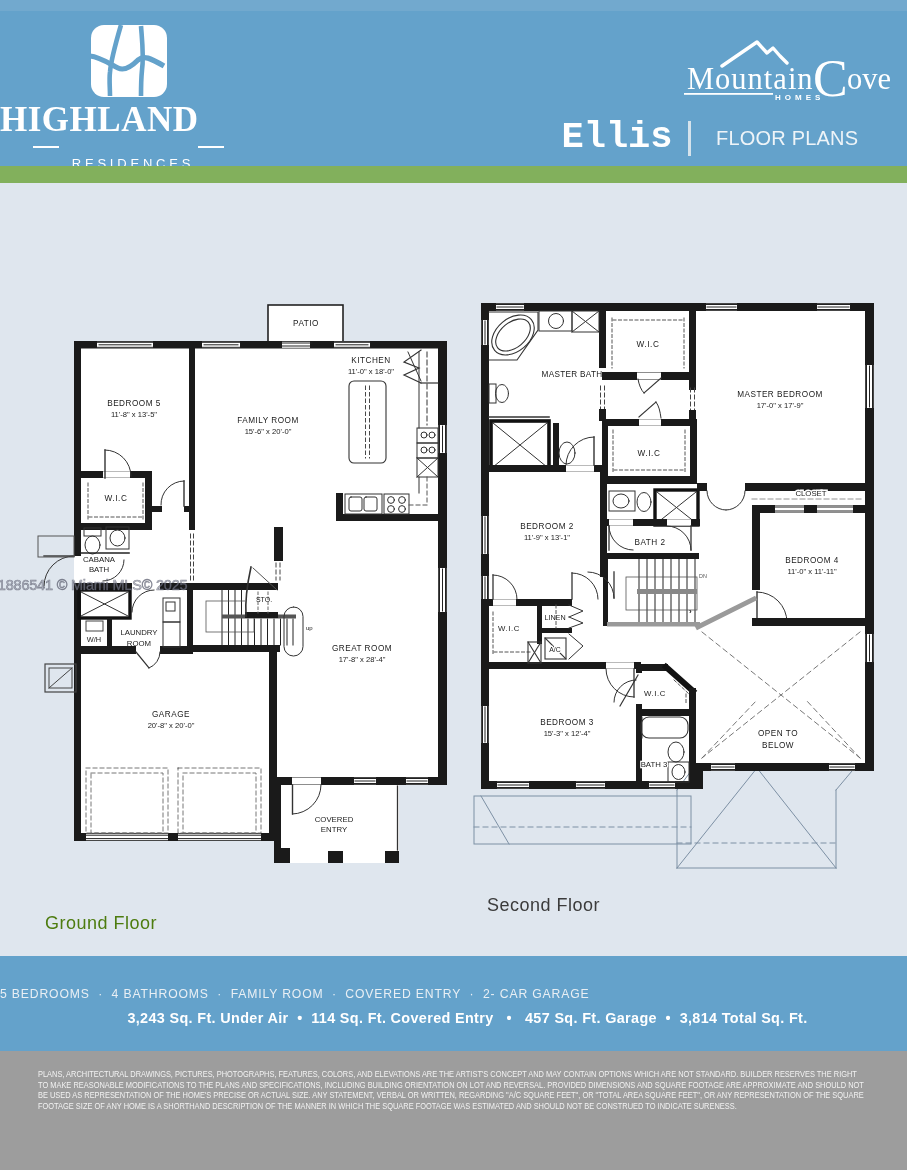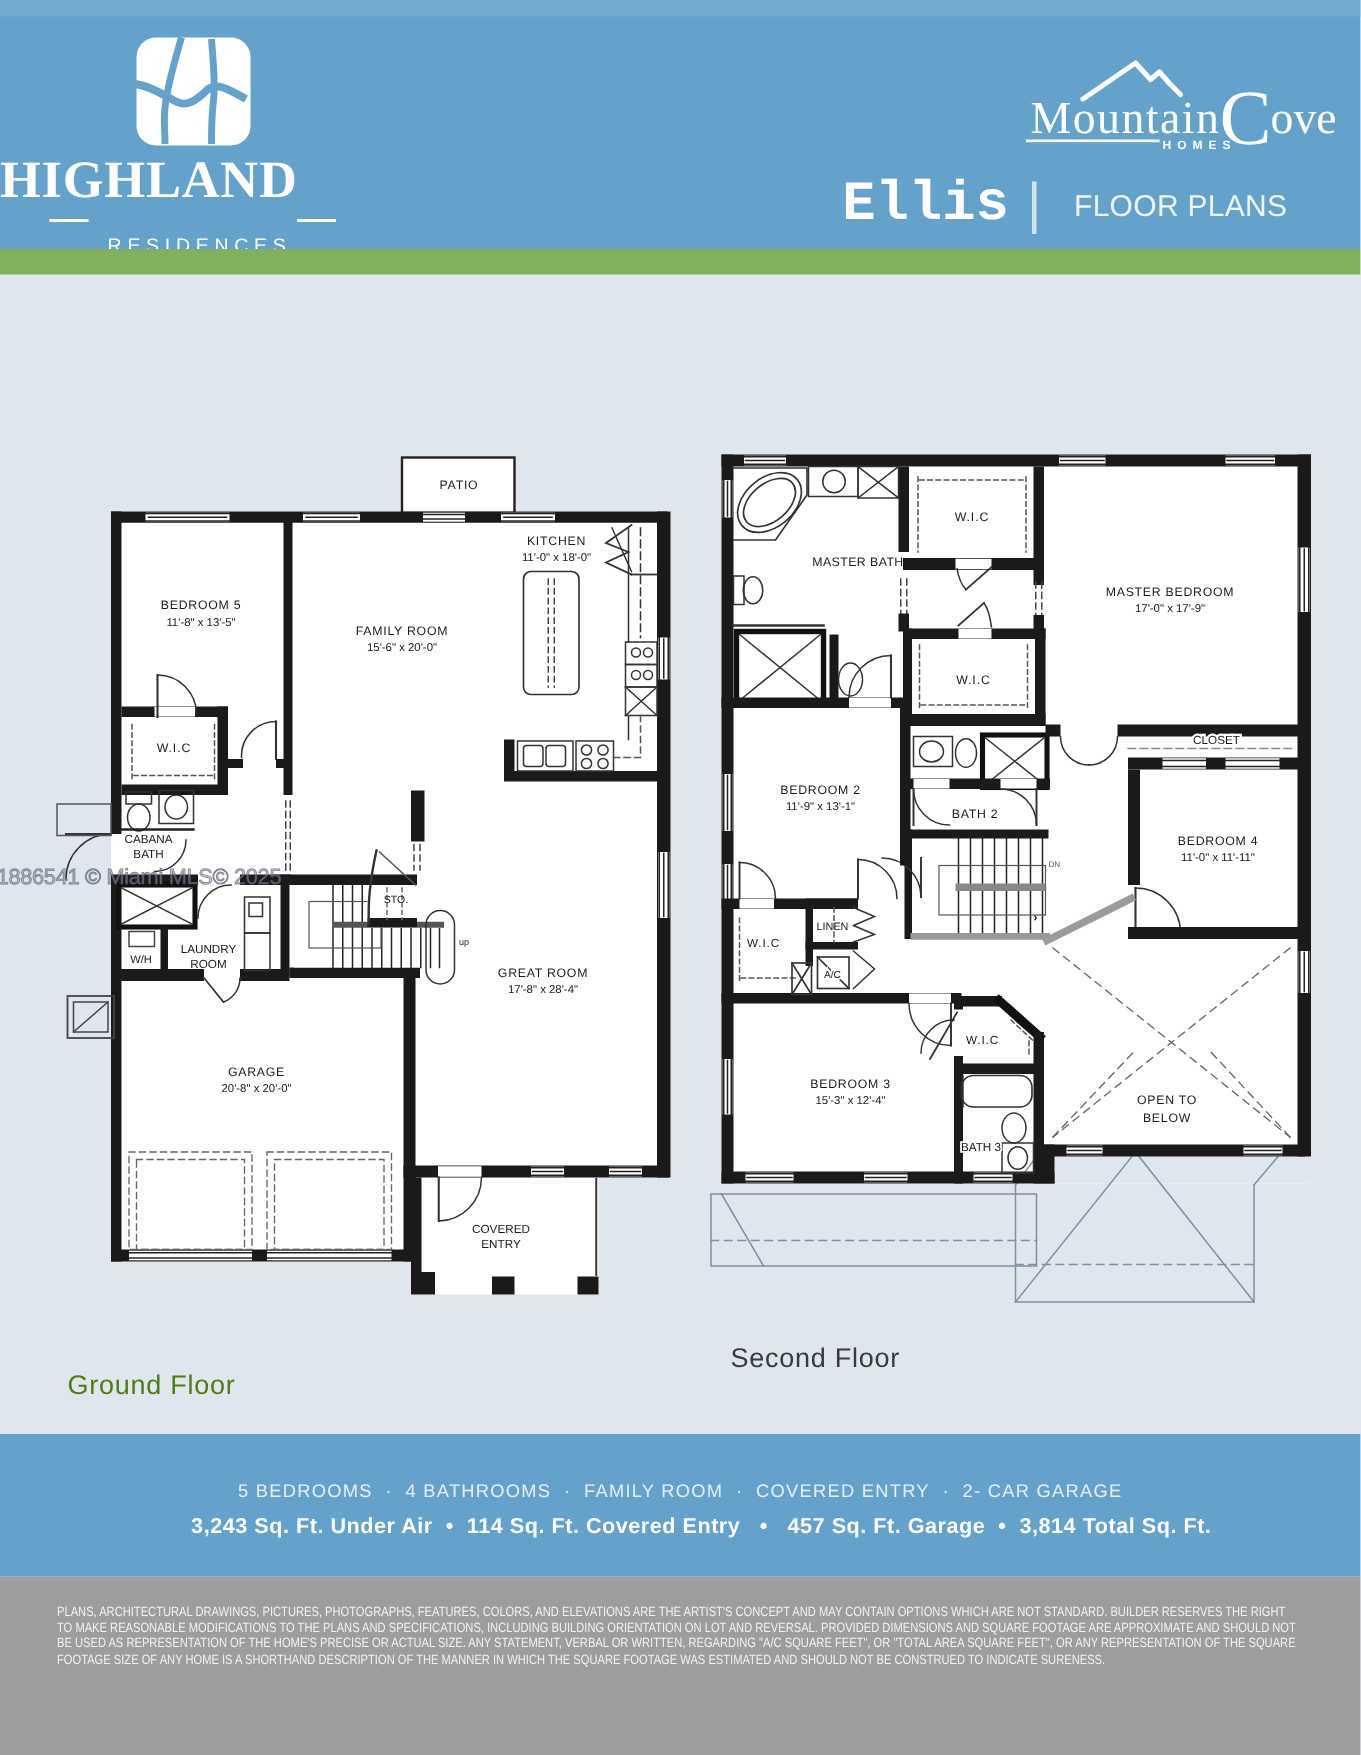--- a/index.html
+++ b/index.html
@@ -772,21 +772,21 @@
 
 <div class="abs" style="left:45px;top:913px;font-size:18px;color:#4d7c0f;letter-spacing:0.5px;">Ground Floor</div>
 
 <div class="abs" style="left:487px;top:895px;font-size:18px;color:#3b3b3b;letter-spacing:0.5px;">Second Floor</div>
 
 <div class="abs" style="left:-9px;top:577px;font-size:14.5px;color:rgba(160,163,176,0.55);
      -webkit-text-stroke:0.6px rgba(75,78,95,0.62);letter-spacing:-0.2px;">11886541 © Miami MLS© 2025</div>
 
 <div class="abs" style="left:0;top:956px;width:907px;height:95px;background:#64a2cb;"></div>
 
-<div class="abs" style="left:0;top:987px;width:907px;text-align:center;color:#e9eff4;
+<div class="abs" style="left:0;top:987px;width:907px;color:#e9eff4;
      font-size:12.2px;letter-spacing:0.85px;">5 BEDROOMS&nbsp; · &nbsp;4 BATHROOMS&nbsp; · &nbsp;FAMILY ROOM&nbsp; · &nbsp;COVERED ENTRY&nbsp; · &nbsp;2- CAR GARAGE</div>
 
 <div class="abs" style="left:14px;top:1010px;width:907px;text-align:center;color:#ffffff;
      font-size:14.4px;font-weight:bold;letter-spacing:0.35px;">3,243 Sq. Ft. Under Air &nbsp;•&nbsp; 114 Sq. Ft. Covered Entry &nbsp;&nbsp;•&nbsp;&nbsp; 457 Sq. Ft. Garage &nbsp;•&nbsp; 3,814 Total Sq. Ft.</div>
 
 <div class="abs" style="left:0;top:1051px;width:907px;height:119px;background:#9d9d9d;"></div>
 
 <div class="abs" style="left:38px;top:1069px;color:#f2f2f2;font-size:9px;
      line-height:10.5px;white-space:nowrap;transform:scaleX(0.826);transform-origin:0 0;">
 PLANS, ARCHITECTURAL DRAWINGS, PICTURES, PHOTOGRAPHS, FEATURES, COLORS, AND ELEVATIONS ARE THE ARTIST'S CONCEPT AND MAY CONTAIN OPTIONS WHICH ARE NOT STANDARD. BUILDER RESERVES THE RIGHT<br>

